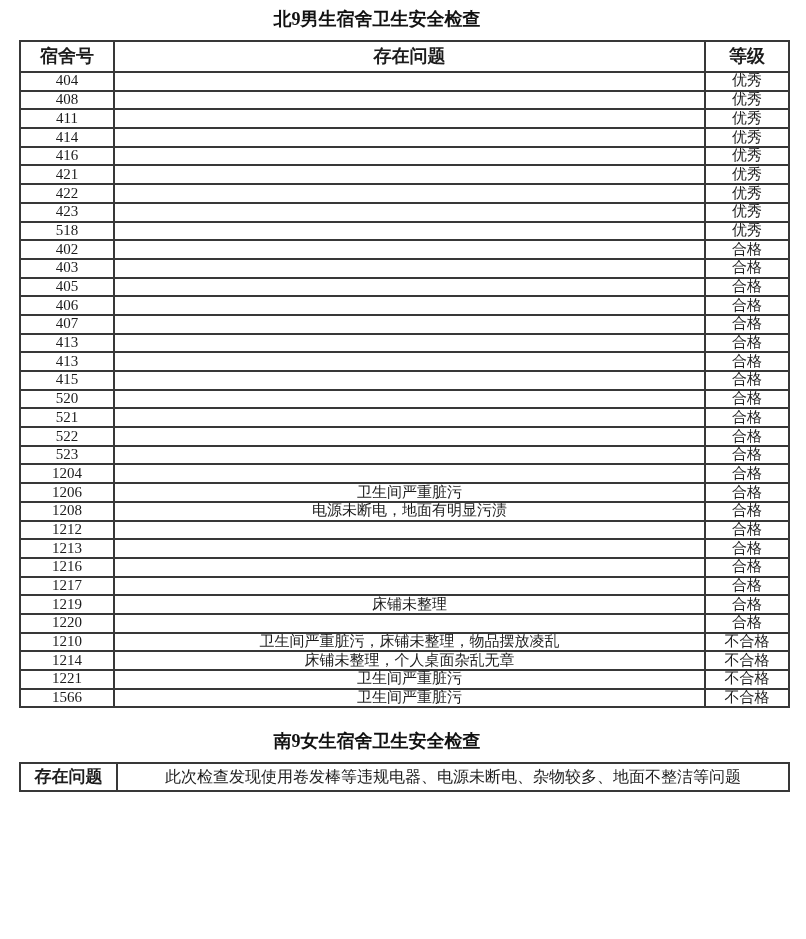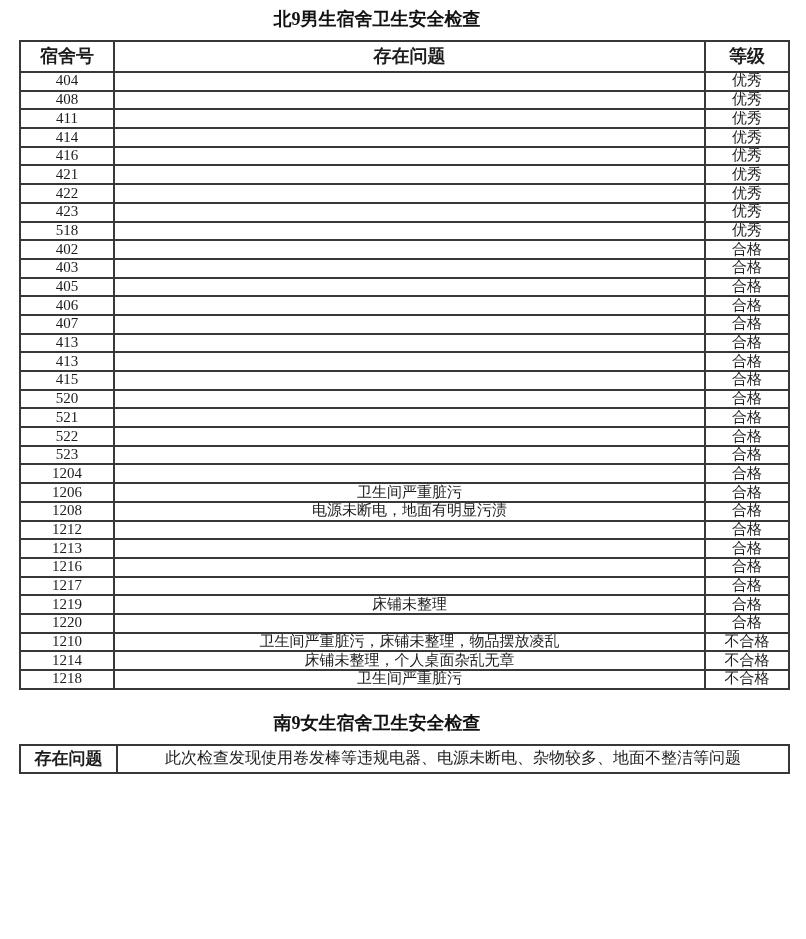--- a/index.html
+++ b/index.html
@@ -234,21 +234,26 @@
           <td>1210</td>
           <td>卫生间严重脏污，床铺未整理，物品摆放凌乱</td>
           <td>不合格</td>
         </tr>
         <tr>
           <td>1214</td>
           <td>床铺未整理，个人桌面杂乱无章</td>
           <td>不合格</td>
         </tr>
         <tr>
-          <td>1218</td>
+          <td>1221</td>
+          <td>卫生间严重脏污</td>
+          <td>不合格</td>
+        </tr>
+        <tr>
+          <td>1566</td>
           <td>卫生间严重脏污</td>
           <td>不合格</td>
         </tr>
       </tbody>
   </table>
 
   <h2 class="doc-title title2">南9女生宿舍卫生安全检查</h2>
 
   <table class="t2">
     <colgroup>

